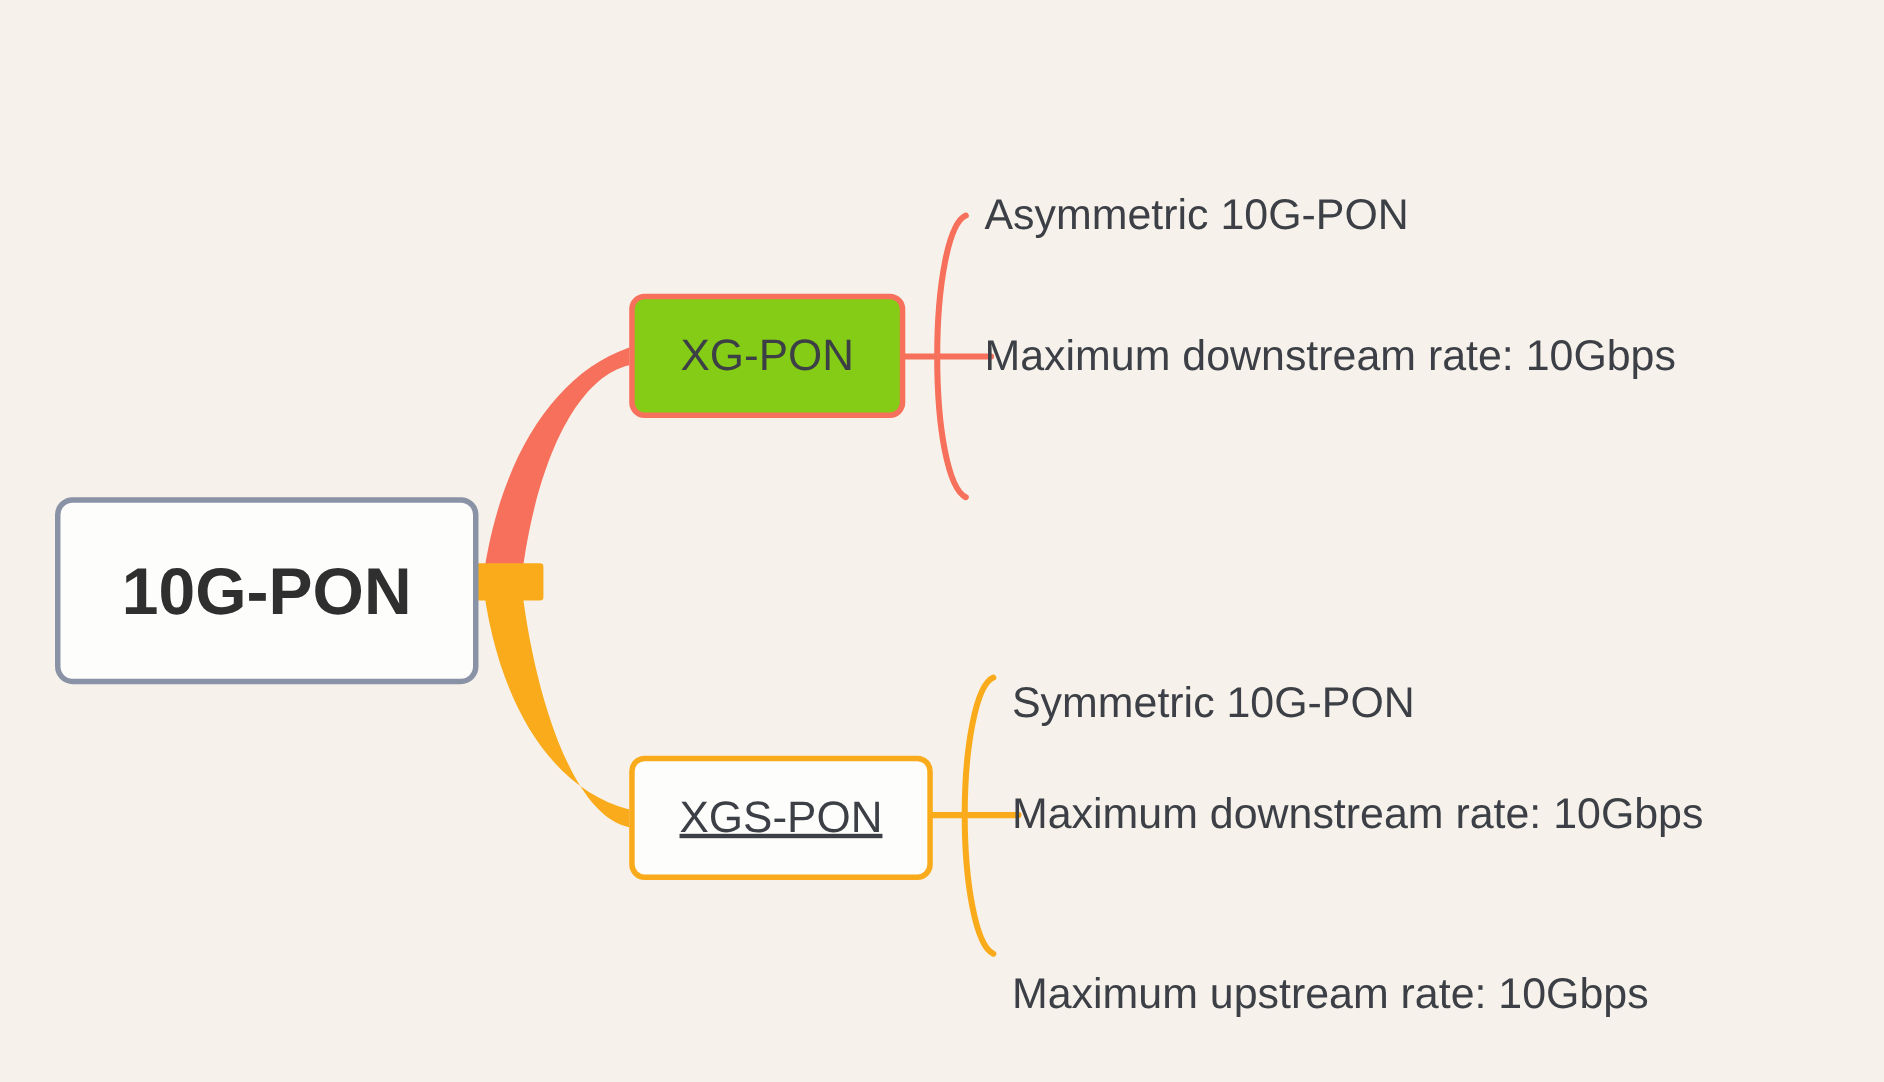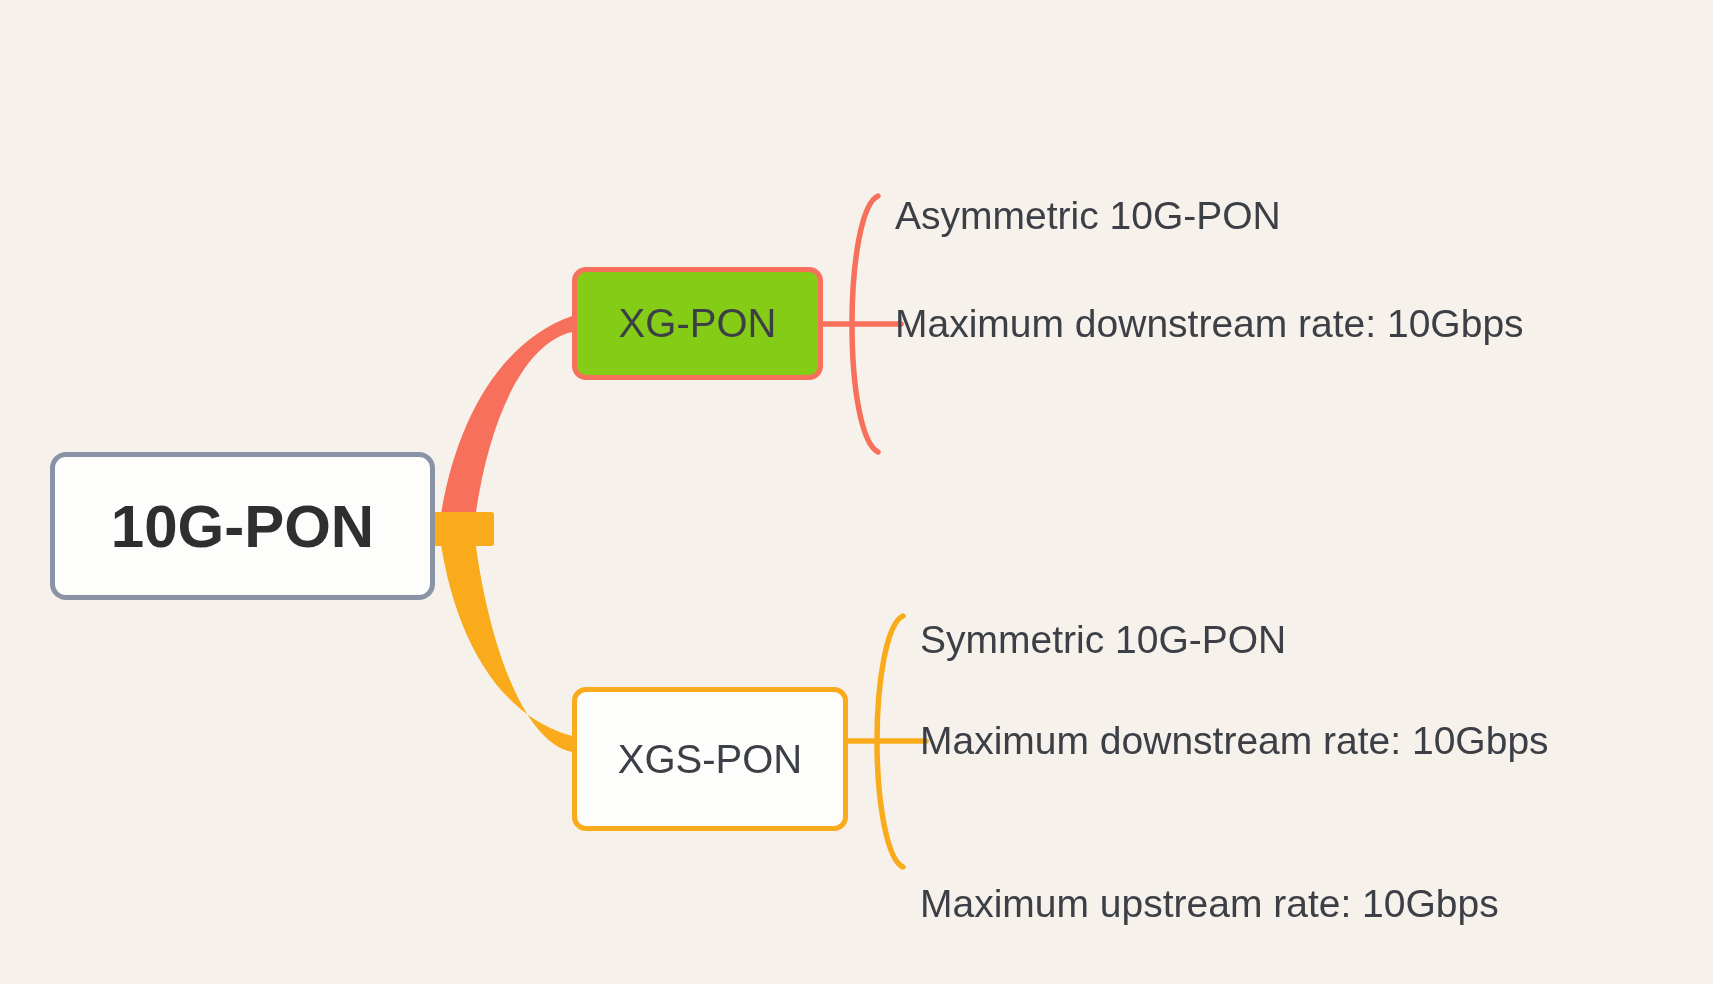--- a/index.html
+++ b/index.html
@@ -26,21 +26,21 @@
     align-items: center;
     justify-content: center;
     box-sizing: border-box;
     border-style: solid;
     background: #FDFDFC;
   }
   .root-node {
     left: 50px;
     top: 452px;
     width: 385px;
-    height: 148px;
+    height: 170px;
     border-width: 5px;
     border-radius: 16px;
     font-size: 60px;
     font-weight: 700;
   }
   .branch-node {
     border-width: 5px;
     border-radius: 14px;
     font-size: 40px;
     font-weight: 400;
@@ -48,32 +48,33 @@
   .branch-node.xg {
     left: 572px;
     top: 267px;
     width: 251px;
     height: 113px;
   }
   .branch-node.xgs {
     left: 572px;
     top: 687px;
     width: 276px;
-    height: 144px;
+    height: 113px;
+    text-decoration: underline;
   }
   .child-topic {
     position: absolute;
     transform: translateY(-50%);
     font-size: 39px;
     font-weight: 400;
     white-space: nowrap;
   }
   .b1 { left: 895px; }
   .b2 { left: 920px; }
-  .b1.r1 { top: 196px; margin-top: 20px; }
+  .b1.r1 { top: 196px; }
   .b1.r2 { top: 324px; }
   .b1.r3 { top: 452px; }
   .b2.r1 { top: 612px; margin-top: 28px; }
   .b2.r2 { top: 741px; }
   .b2.r3 { top: 868px; }
 </style>
 </head>
 <body>
 
 <div class="canvas" style="background-color: rgb(246, 242, 235);">

